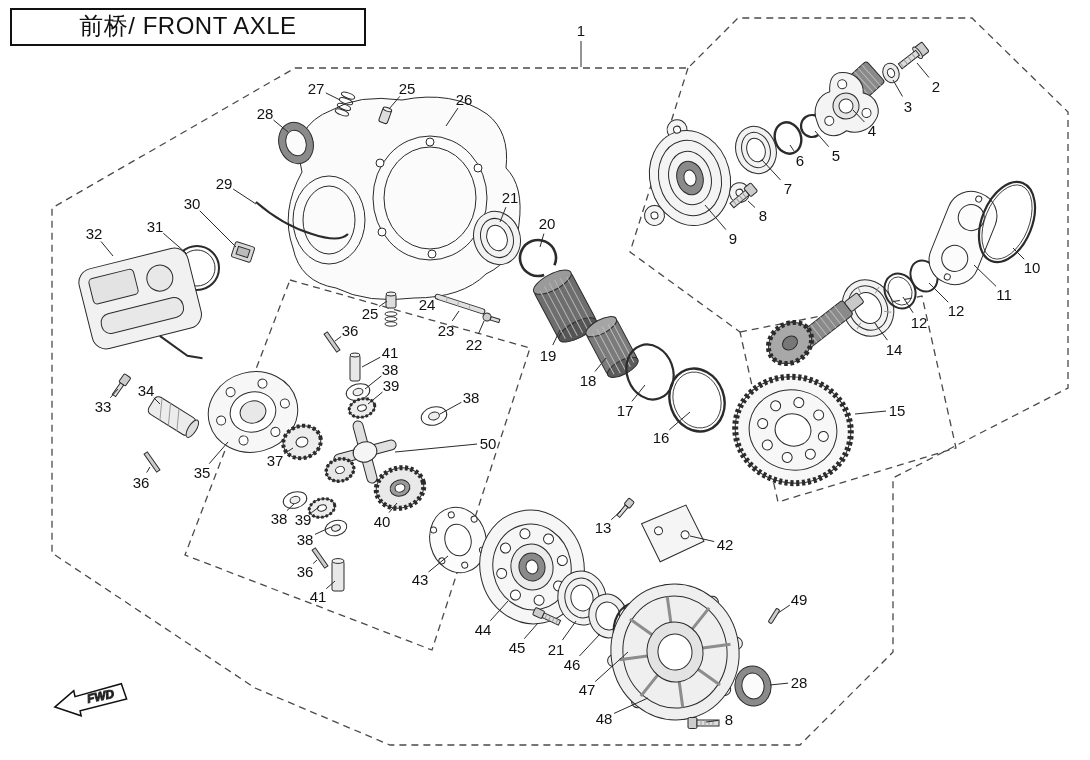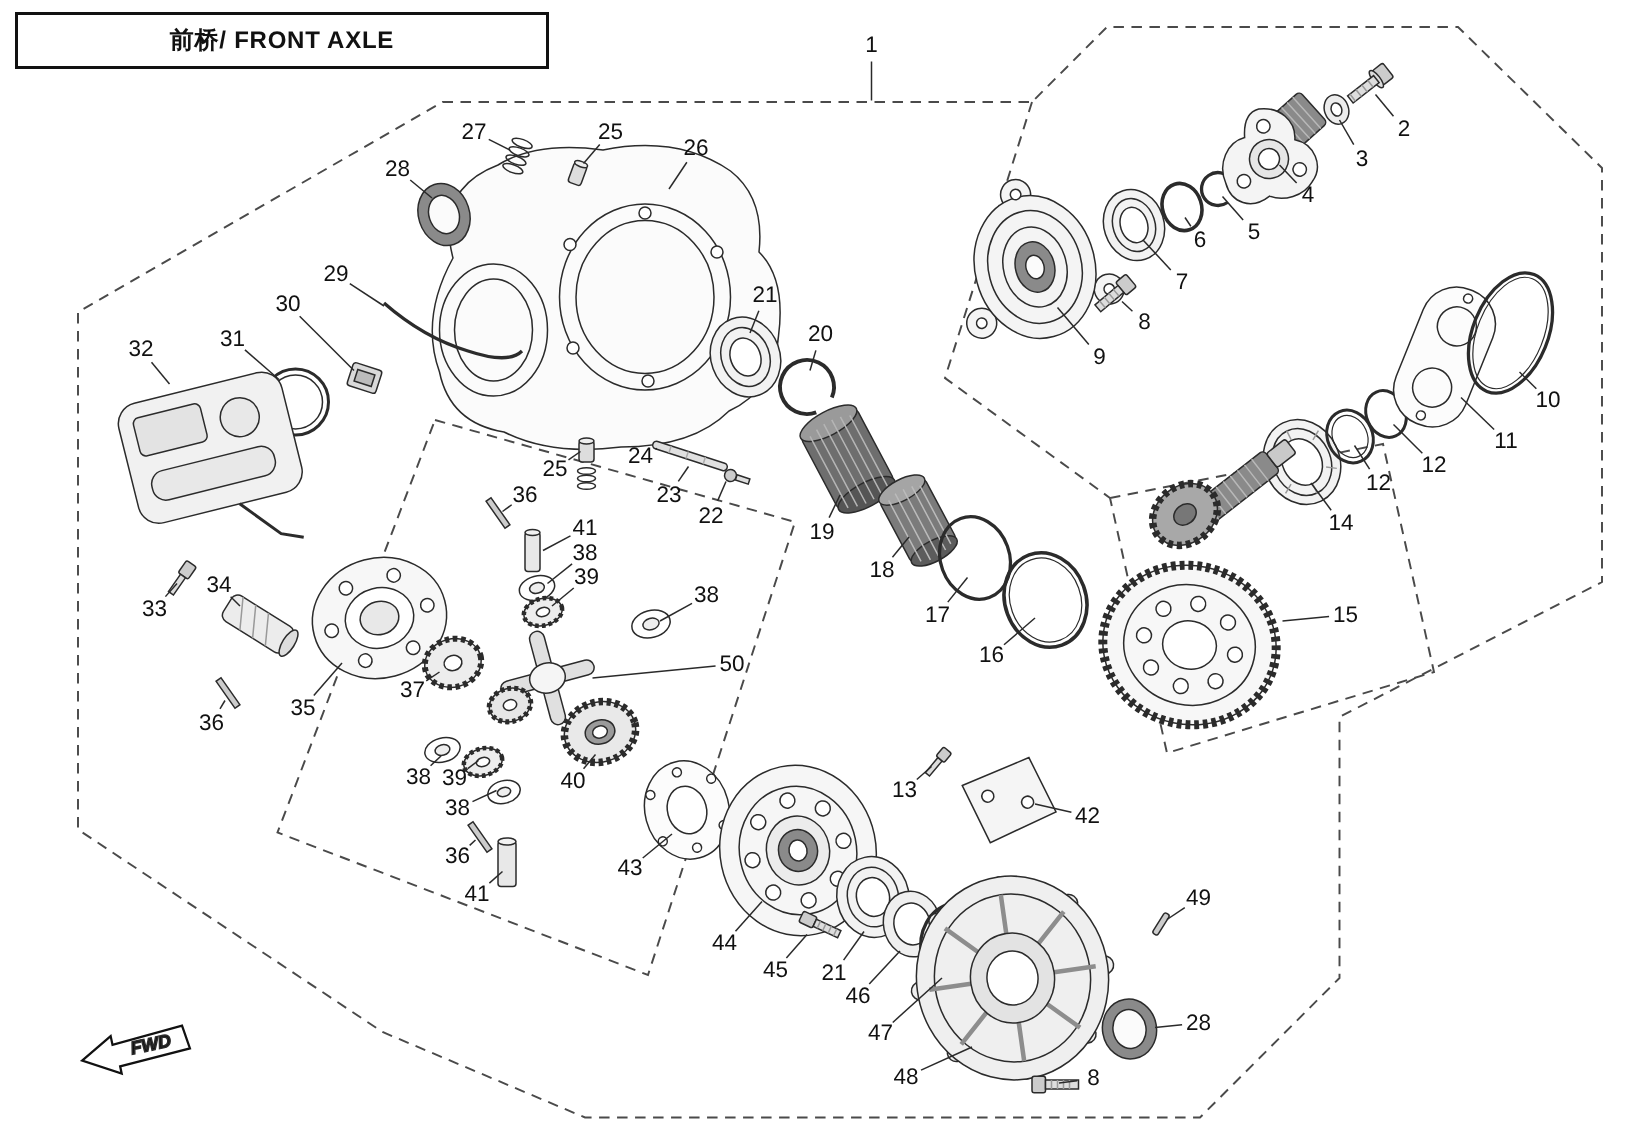--- a/index.html
+++ b/index.html
@@ -3,22 +3,22 @@
 <meta charset="utf-8">
 <style>
   html,body { margin:0; padding:0; background:#fff; }
   .stage {
     position:relative; width:1090px; height:760px; background:#ffffff;
     font-family:"Liberation Sans", sans-serif; overflow:hidden;
   }
   .title-box {
     position:absolute; left:10px; top:8px; width:356px; height:38px;
     border:2px solid #111; background:#fff; box-sizing:border-box;
-    display:flex; align-items:center; justify-content:center;
-    font-size:16px; font-weight:bold; color:#111; letter-spacing:0.5px;
+    display:flex; align-items:flex-start; justify-content:center;
+    font-size:24px; font-weight:normal; color:#111; letter-spacing:0.5px;
     z-index:5;
   }
   svg { position:absolute; left:0; top:0; }
   .dash { fill:none; stroke:#4a4a4a; stroke-width:1.3; stroke-dasharray:7 5; }
   text.part-num {
     font-family:"Liberation Sans", sans-serif; font-size:15px; fill:#111;
     text-anchor:middle; dominant-baseline:central;
   }
   line.leader { stroke:#2a2a2a; stroke-width:1; }
   .fwd-text {

